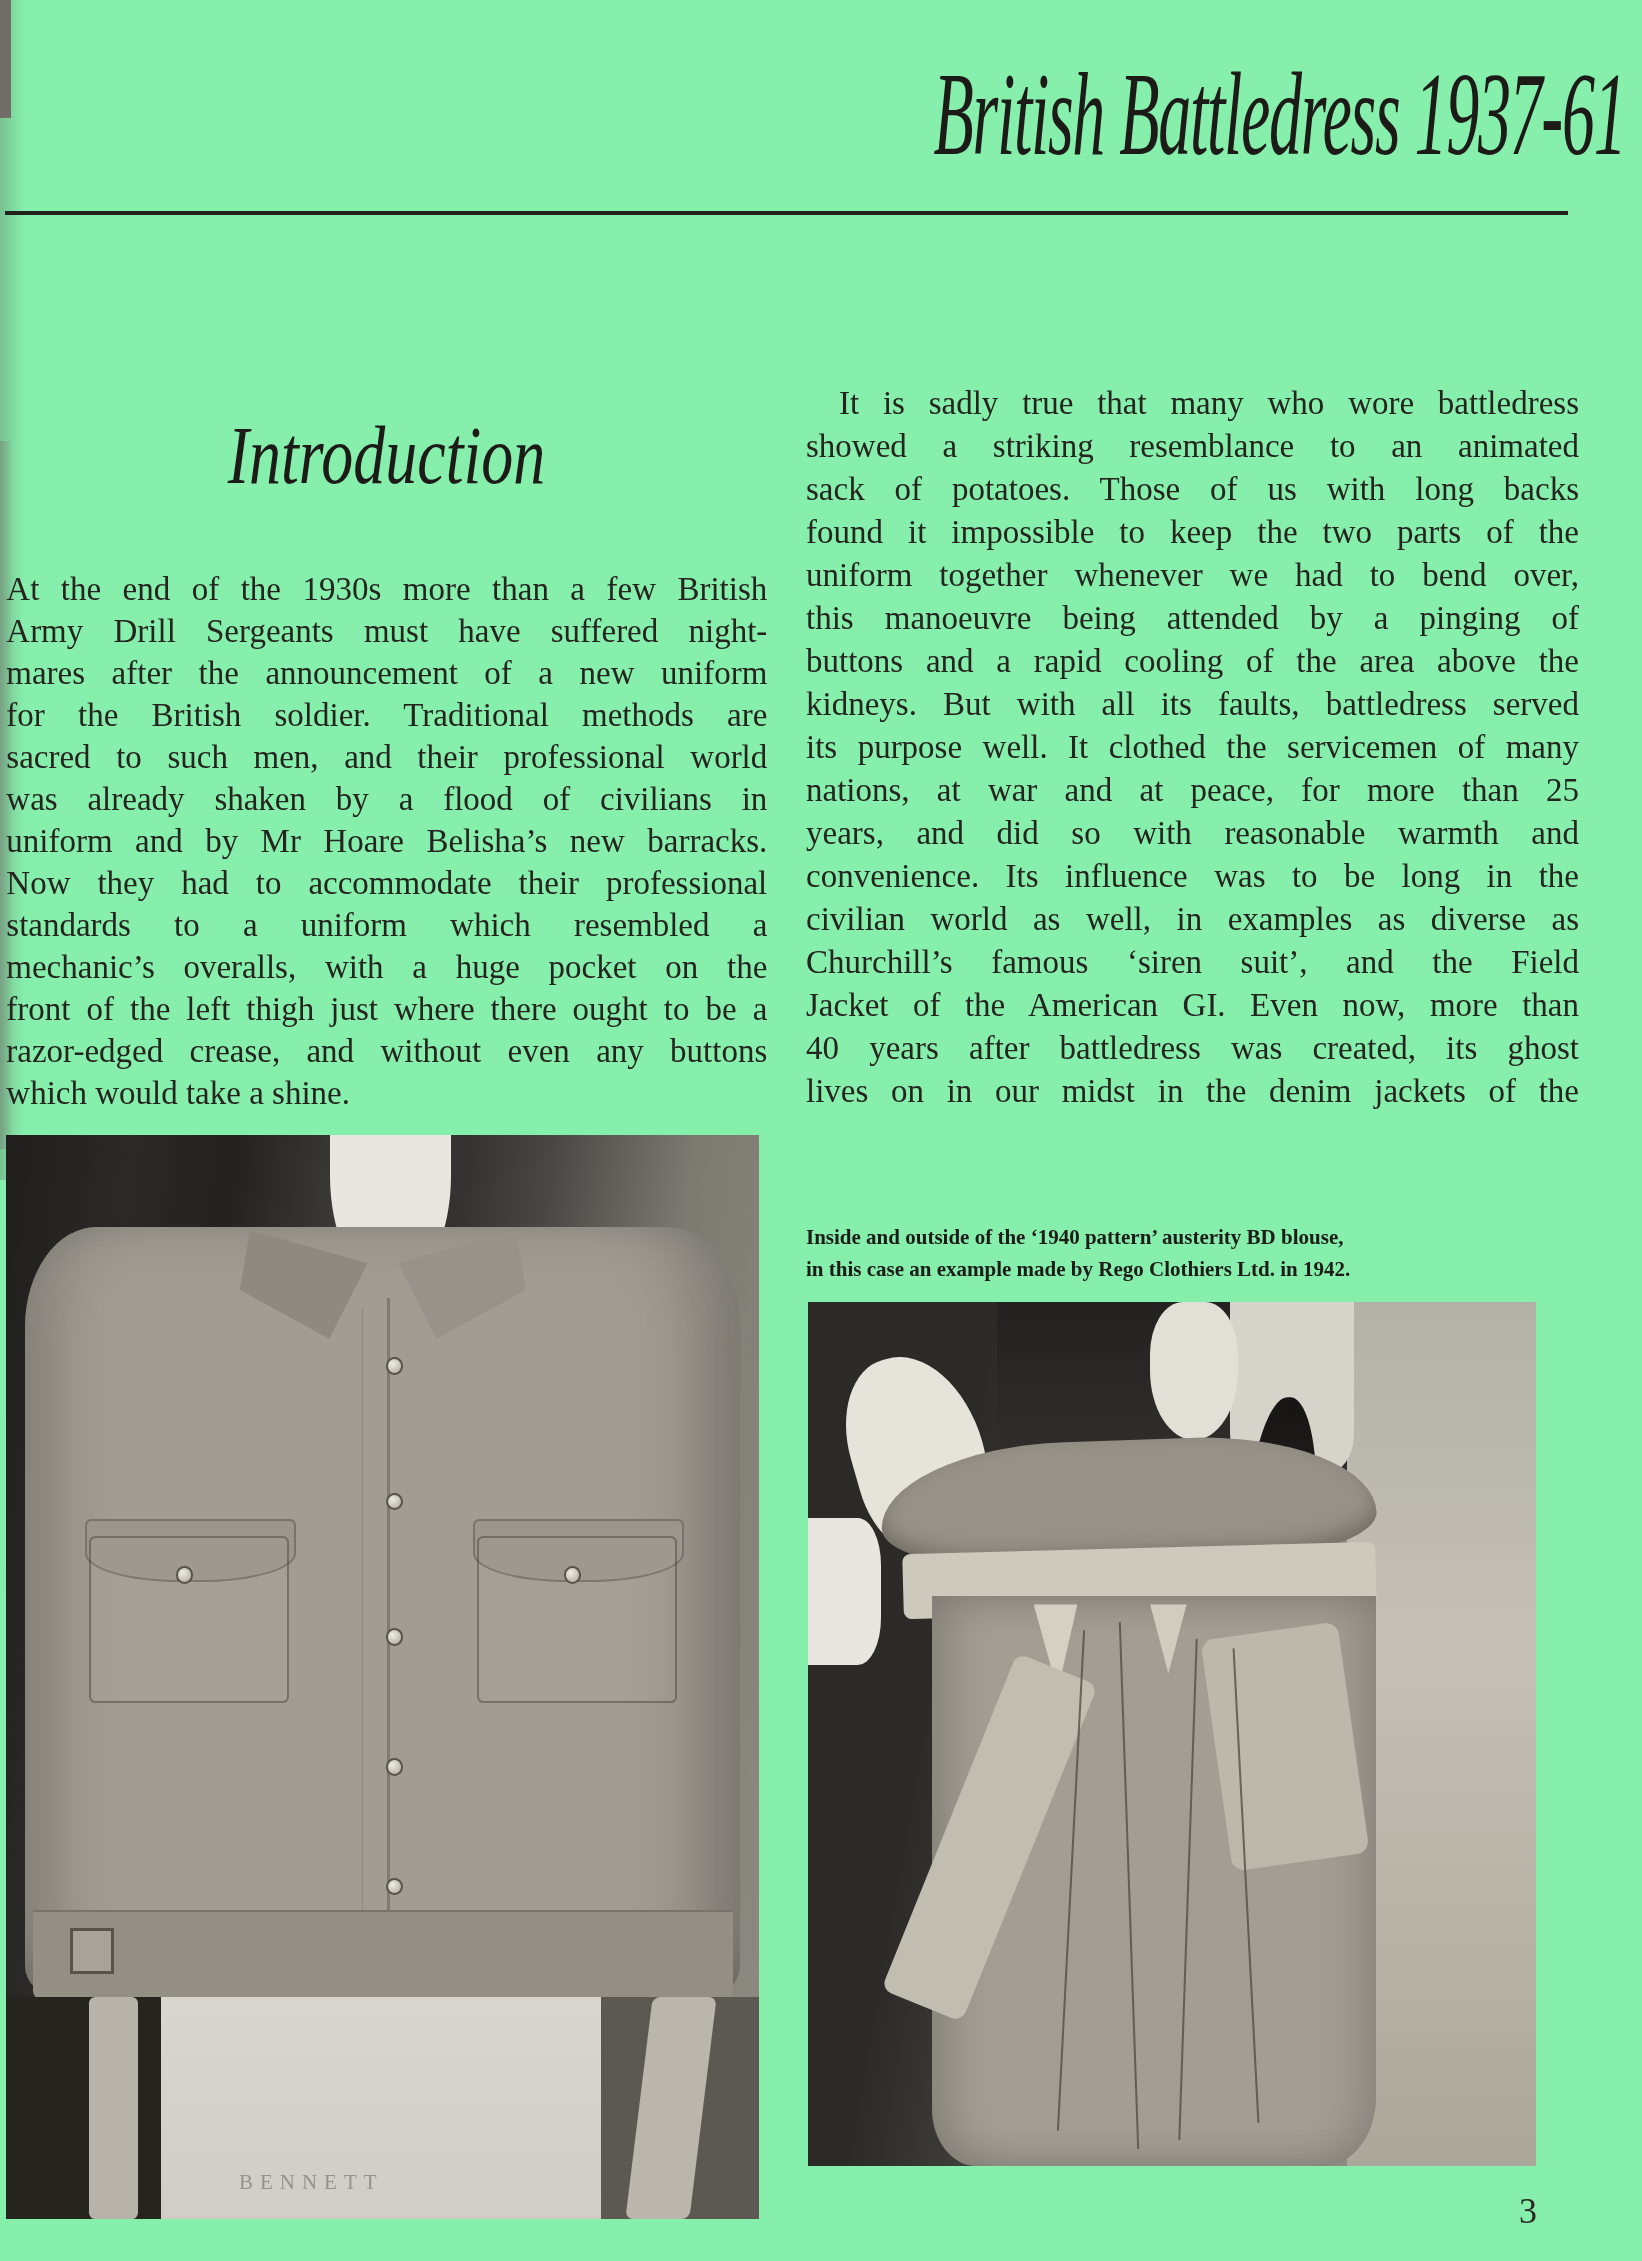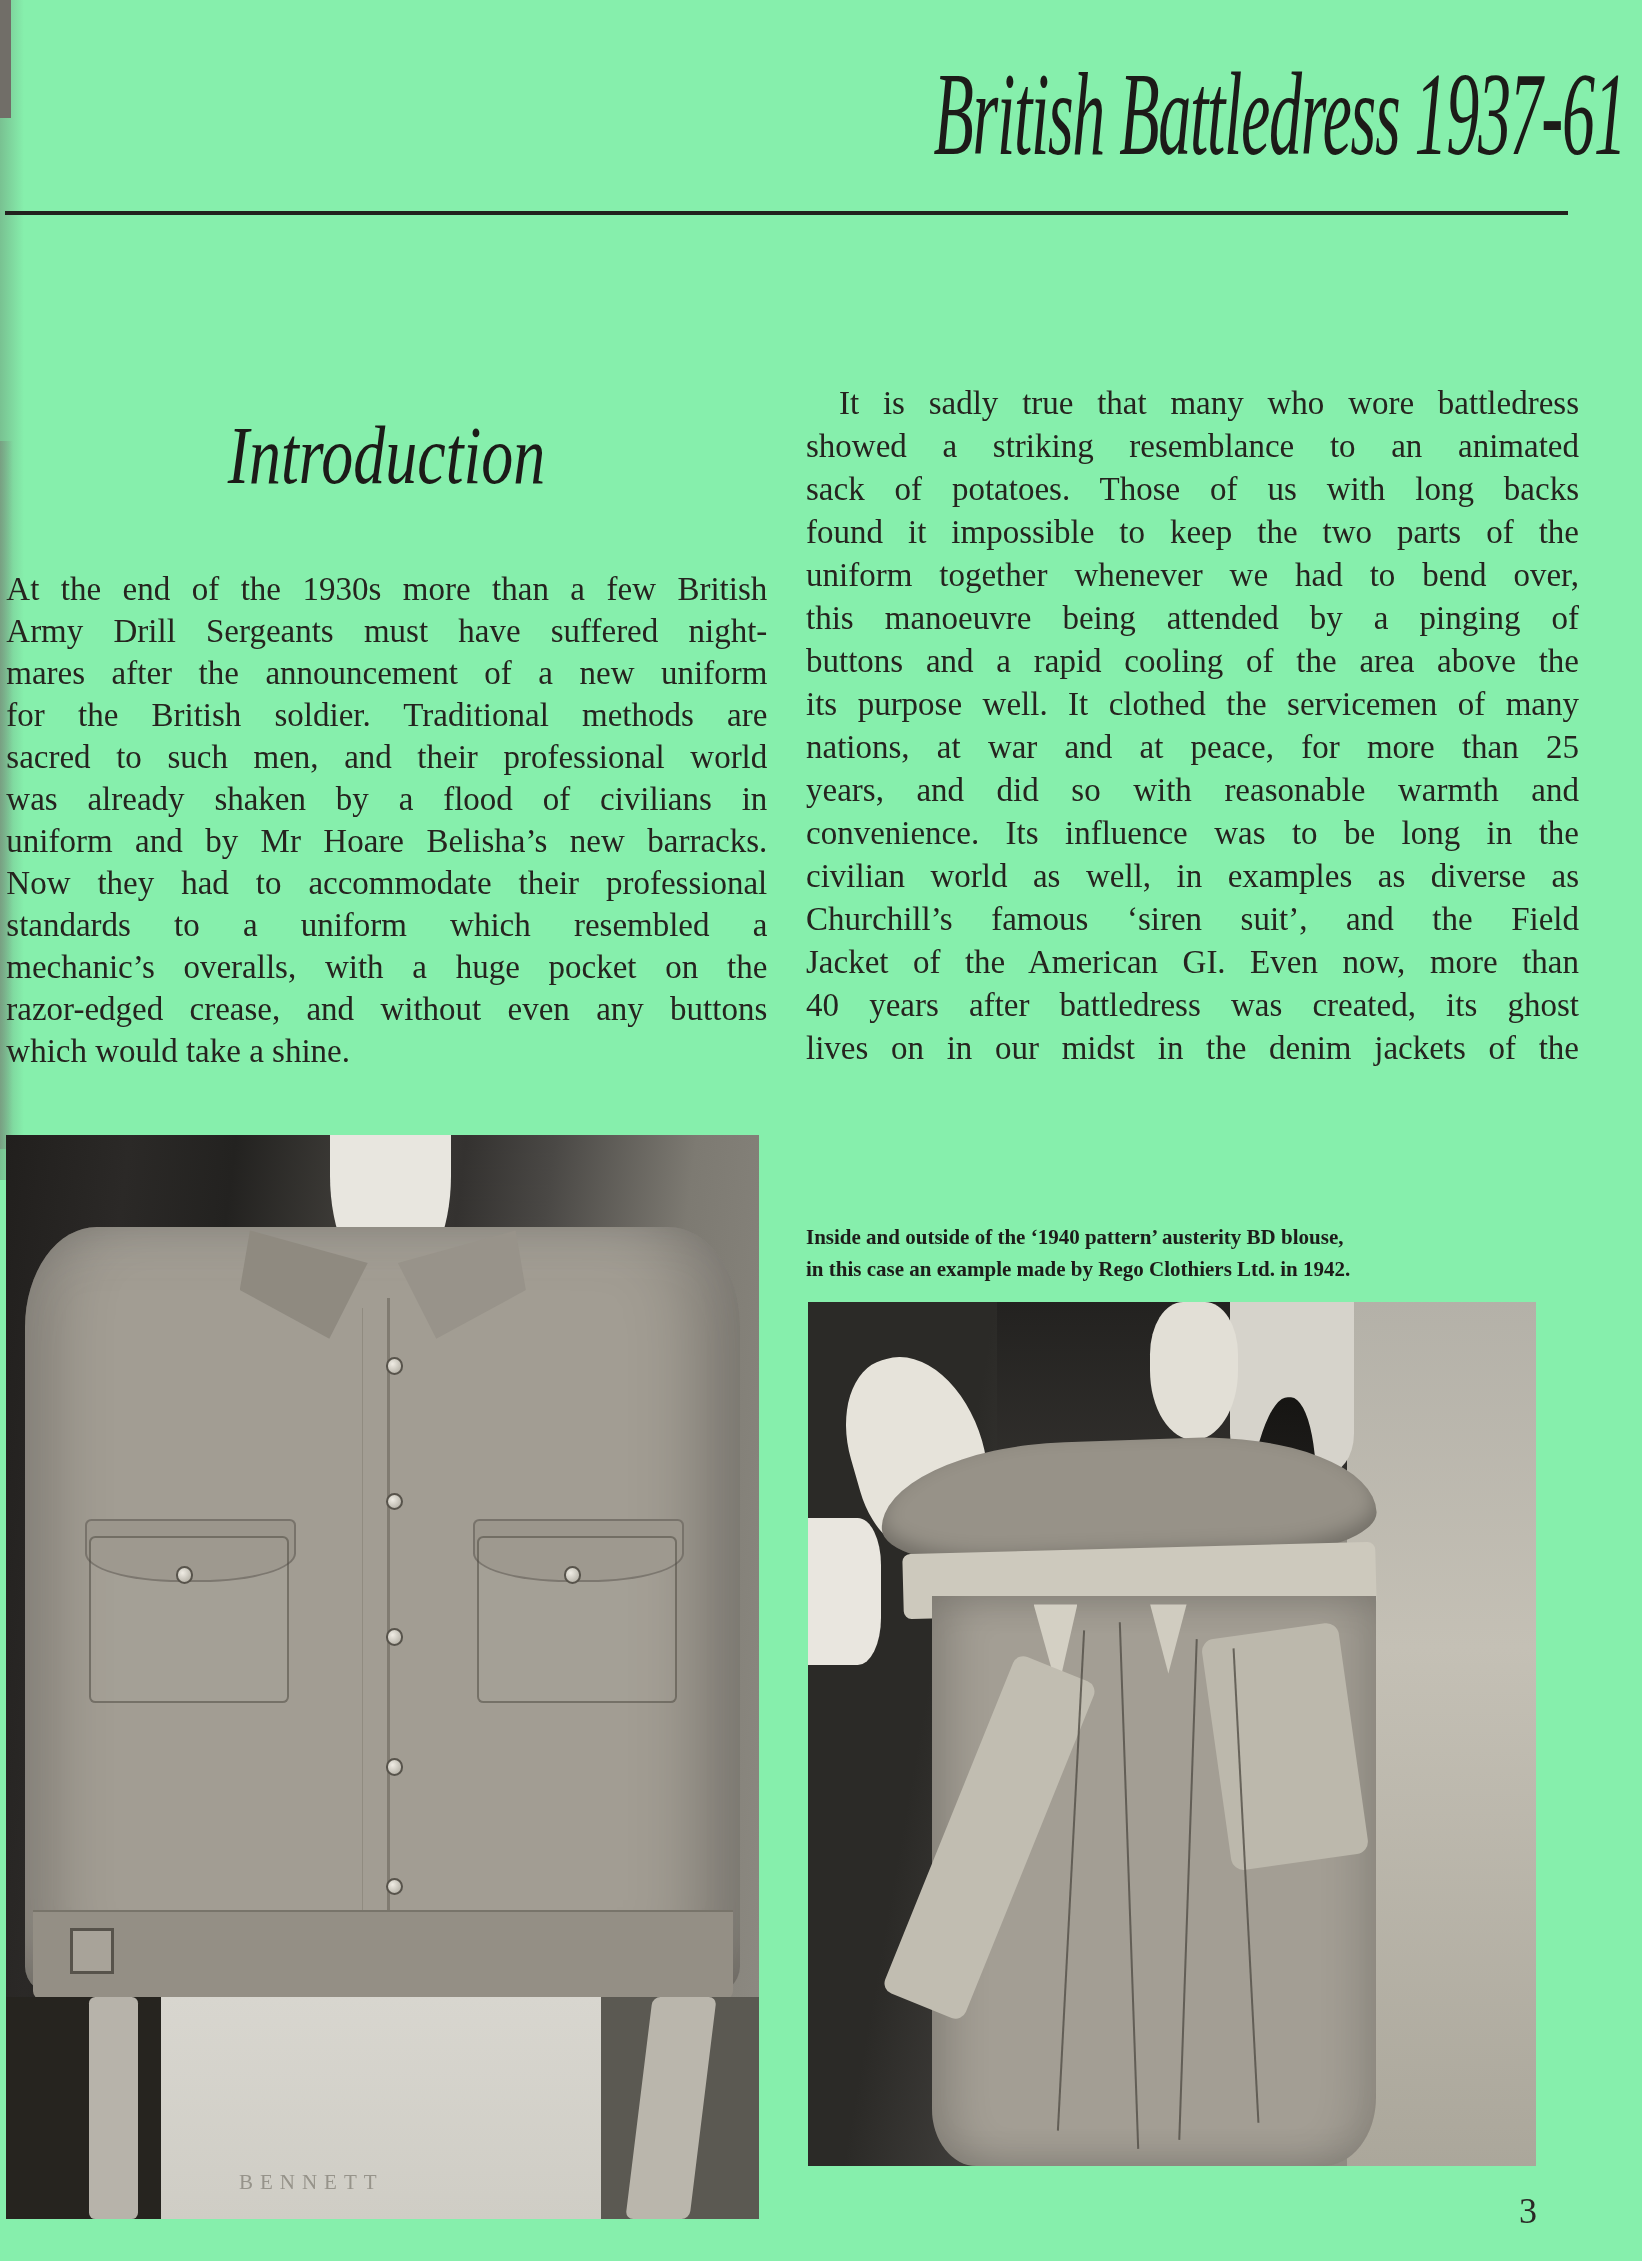--- a/index.html
+++ b/index.html
@@ -131,32 +131,34 @@
     <div class="tl">At the end of the 1930s more than a few British</div>
     <div class="tl">Army Drill Sergeants must have suffered night-</div>
     <div class="tl">mares after the announcement of a new uniform</div>
     <div class="tl">for the British soldier. Traditional methods are</div>
     <div class="tl">sacred to such men, and their professional world</div>
     <div class="tl">was already shaken by a flood of civilians in</div>
     <div class="tl">uniform and by Mr Hoare Belisha’s new barracks.</div>
     <div class="tl">Now they had to accommodate their professional</div>
     <div class="tl">standards to a uniform which resembled a</div>
     <div class="tl">mechanic’s overalls, with a huge pocket on the</div>
+    <div class="tl">front of the left thigh just where there ought to be a</div>
     <div class="tl">razor-edged crease, and without even any buttons</div>
     <div class="tl-end">which would take a shine.</div>
   </div>
 
   <div class="col col-right">
     <div class="tl indent">It is sadly true that many who wore battledress</div>
     <div class="tl">showed a striking resemblance to an animated</div>
     <div class="tl">sack of potatoes. Those of us with long backs</div>
     <div class="tl">found it impossible to keep the two parts of the</div>
     <div class="tl">uniform together whenever we had to bend over,</div>
     <div class="tl">this manoeuvre being attended by a pinging of</div>
     <div class="tl">buttons and a rapid cooling of the area above the</div>
+    <div class="tl">kidneys. But with all its faults, battledress served</div>
     <div class="tl">its purpose well. It clothed the servicemen of many</div>
     <div class="tl">nations, at war and at peace, for more than 25</div>
     <div class="tl">years, and did so with reasonable warmth and</div>
     <div class="tl">convenience. Its influence was to be long in the</div>
     <div class="tl">civilian world as well, in examples as diverse as</div>
     <div class="tl">Churchill’s famous ‘siren suit’, and the Field</div>
     <div class="tl">Jacket of the American GI. Even now, more than</div>
     <div class="tl">40 years after battledress was created, its ghost</div>
     <div class="tl">lives on in our midst in the denim jackets of the</div>
   </div>

